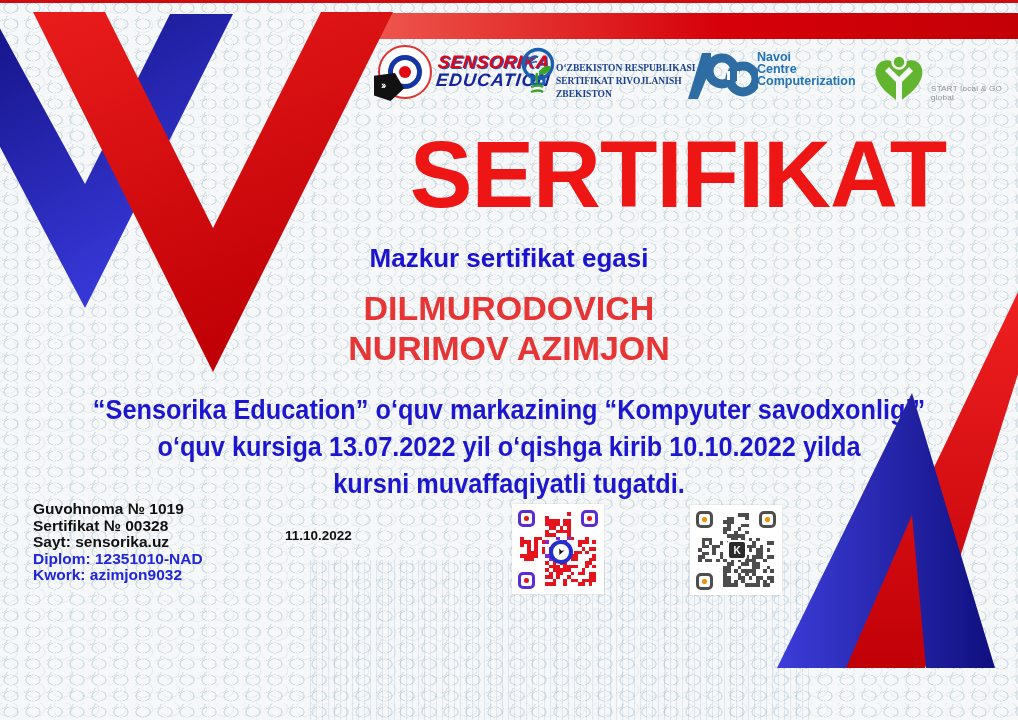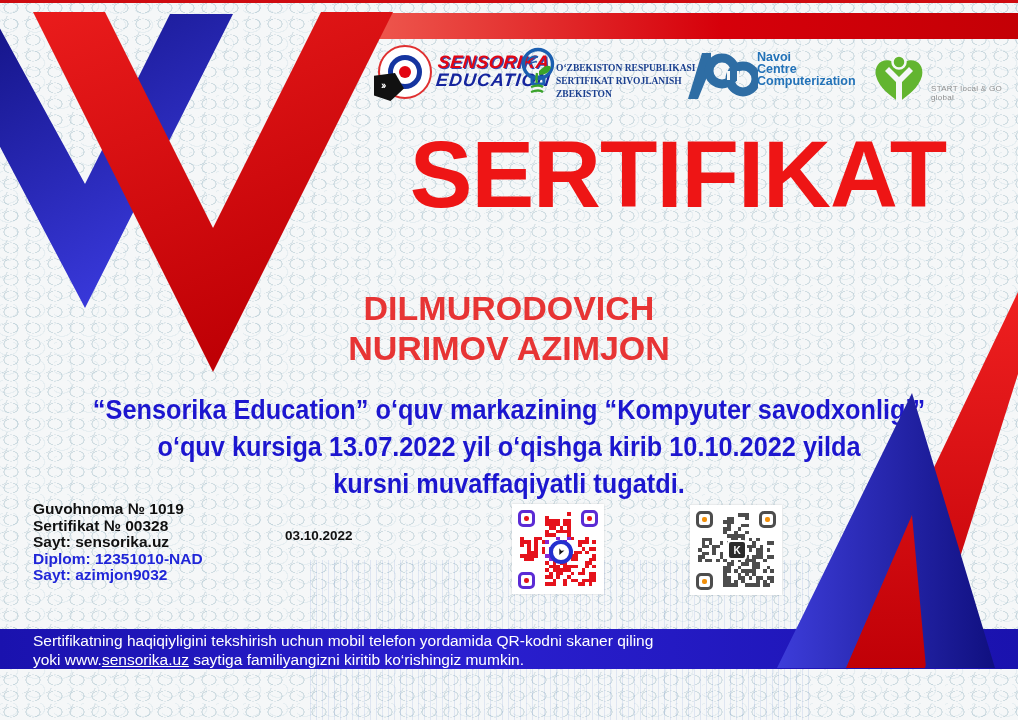--- a/index.html
+++ b/index.html
@@ -114,40 +114,41 @@
   </div>
 
   <svg class="logo" style="left:873px;top:52px;" width="52" height="52" viewBox="0 0 52 52">
     <path d="M26 14 C14 2 0 10 3 24 C6 36 18 44 26 50 C34 44 46 36 49 24 C52 10 38 2 26 14 Z" fill="#62b52f"></path>
     <circle cx="26" cy="10" r="6.5" fill="#62b52f" stroke="#f5f7f8" stroke-width="2.5"></circle>
     <path d="M23 50 L23 30 L12 19 L16 15 L26 25 L36 15 L40 19 L29 30 L29 50 Z" fill="#f5f7f8"></path>
   </svg>
   <div class="logo itp-sub">START local &amp; GO global</div>
 
   <div class="title">SERTIFIKAT</div>
+  <div class="subtitle">Mazkur sertifikat egasi</div>
   <div class="recipient">
     <div>DILMURODOVICH</div>
     <div>NURIMOV AZIMJON</div>
   </div>
   <div class="body-text">
     <div>“Sensorika Education” o‘quv markazining “Kompyuter savodxonligi”</div>
     <div>o‘quv kursiga 13.07.2022 yil o‘qishga kirib 10.10.2022 yilda</div>
     <div>kursni muvaffaqiyatli tugatdi.</div>
   </div>
 
   <div class="details">
     <div>Guvohnoma № 1019</div>
     <div>Sertifikat № 00328</div>
     <div>Sayt: sensorika.uz</div>
     <div class="blue">Diplom: 12351010-NAD</div>
-    <div class="blue">Sayt: azimjon9032</div>
+    <div class="blue">Kwork: azimjon9032</div>
   </div>
 
   <div class="sig">
-    <div class="date">03.10.2022</div>
+    <div class="date">11.10.2022</div>
   </div>
 
   <div class="qrbox qr1">
     <div class="qrgrid" id="qr1grid">
         <div></div>
         <div></div>
         <div></div>
         <div></div>
         <div></div>
         <div></div>
@@ -1049,24 +1050,20 @@
         <i style="left: 2.5px; top: 2.5px; width: 5.5px; height: 5.5px; border-radius: 2px; background: rgb(241, 143, 10);"></i>
       </div>
       <div class="finder" style="left: 69px; top: 6px; border: 3.5px solid rgb(77, 77, 77); border-radius: 5px;">
         <i style="left: 2.5px; top: 2.5px; width: 5.5px; height: 5.5px; border-radius: 2px; background: rgb(241, 143, 10);"></i>
       </div>
       <div class="finder" style="left: 6px; top: 68px; border: 3.5px solid rgb(77, 77, 77); border-radius: 5px;">
         <i style="left: 2.5px; top: 2.5px; width: 5.5px; height: 5.5px; border-radius: 2px; background: rgb(241, 143, 10);"></i>
       </div>
     </div>
 
-  <div class="footer-bar">
-    <div>Sertifikatning haqiqiyligini tekshirish uchun mobil telefon yordamida QR-kodni skaner qiling</div>
-    <div><span>yoki www.</span><span class="lnk">sensorika.uz</span><span>  saytiga familiyangizni kiritib ko‘rishingiz mumkin.</span></div>
-  </div>
 
   <svg class="decor" width="1018" height="720" viewBox="0 0 1018 720">
     <defs>
       <linearGradient id="gBlue" x1="0" y1="0" x2="0.6" y2="1">
         <stop offset="0" stop-color="#10107e"></stop>
           <stop offset="1" stop-color="#3a3ade"></stop>
       </linearGradient>
       <linearGradient id="gRed" x1="0" y1="0" x2="0.4" y2="1">
         <stop offset="0" stop-color="#ea1c1c"></stop>
           <stop offset="1" stop-color="#bf0005"></stop>

